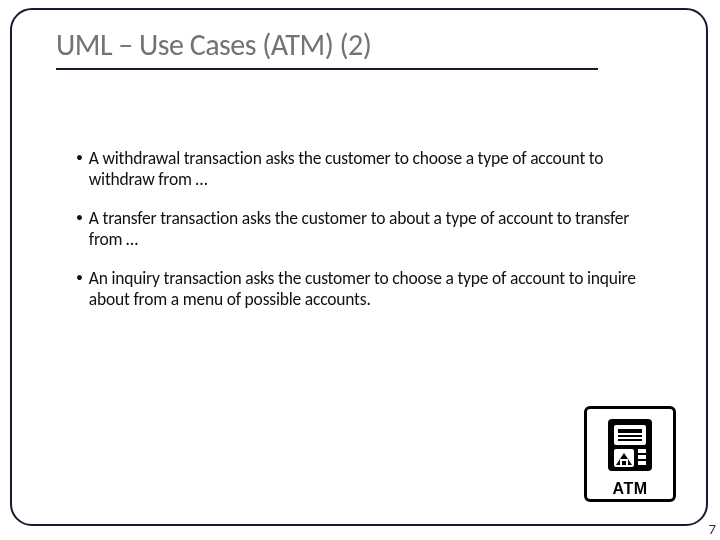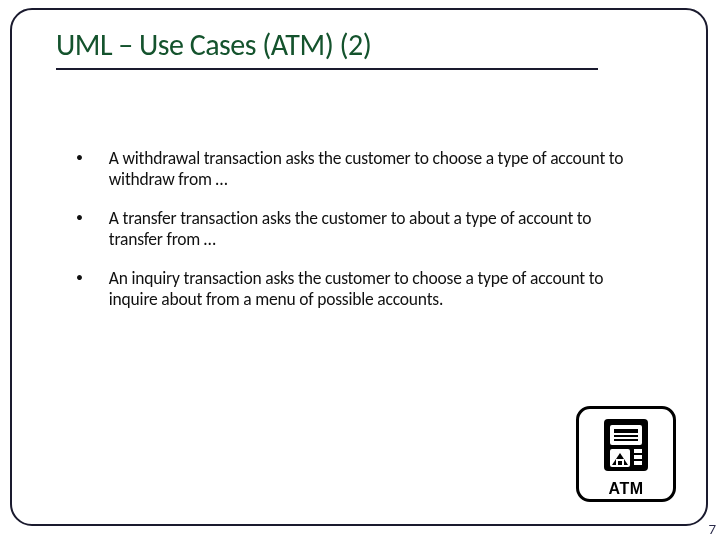--- a/index.html
+++ b/index.html
@@ -19,21 +19,21 @@
     bottom: 14px;
     border: 2px solid #1a1a2e;
     border-radius: 22px;
   }
   .title {
     position: absolute;
     top: 26px;
     left: 56px;
     font-size: 30px;
     font-weight: 400;
-    color: #14532d;
+    color: #737373;
     letter-spacing: -0.5px;
   }
   .title-underline {
     position: absolute;
     top: 68px;
     left: 56px;
     width: 542px;
     height: 2px;
     background: #1a1a2e;
   }
@@ -53,30 +53,29 @@
     letter-spacing: -0.2px;
   }
   .bullet .dot {
     flex: 0 0 auto;
     margin-right: 6px;
     font-size: 14px;
     line-height: 1.4;
   }
   .bullet .text {
     flex: 1 1 auto;
-    margin-left: 20px;
   }
   .atm-icon {
     position: absolute;
     right: 44px;
     bottom: 38px;
-    width: 100px;
+    width: 92px;
     height: 96px;
     border: 3px solid #000;
-    border-radius: 14px;
+    border-radius: 6px;
     background: #fff;
     display: flex;
     flex-direction: column;
     align-items: center;
     justify-content: flex-start;
     padding-top: 6px;
   }
   .atm-icon svg { display: block; }
   .atm-label {
     font-weight: 900;

